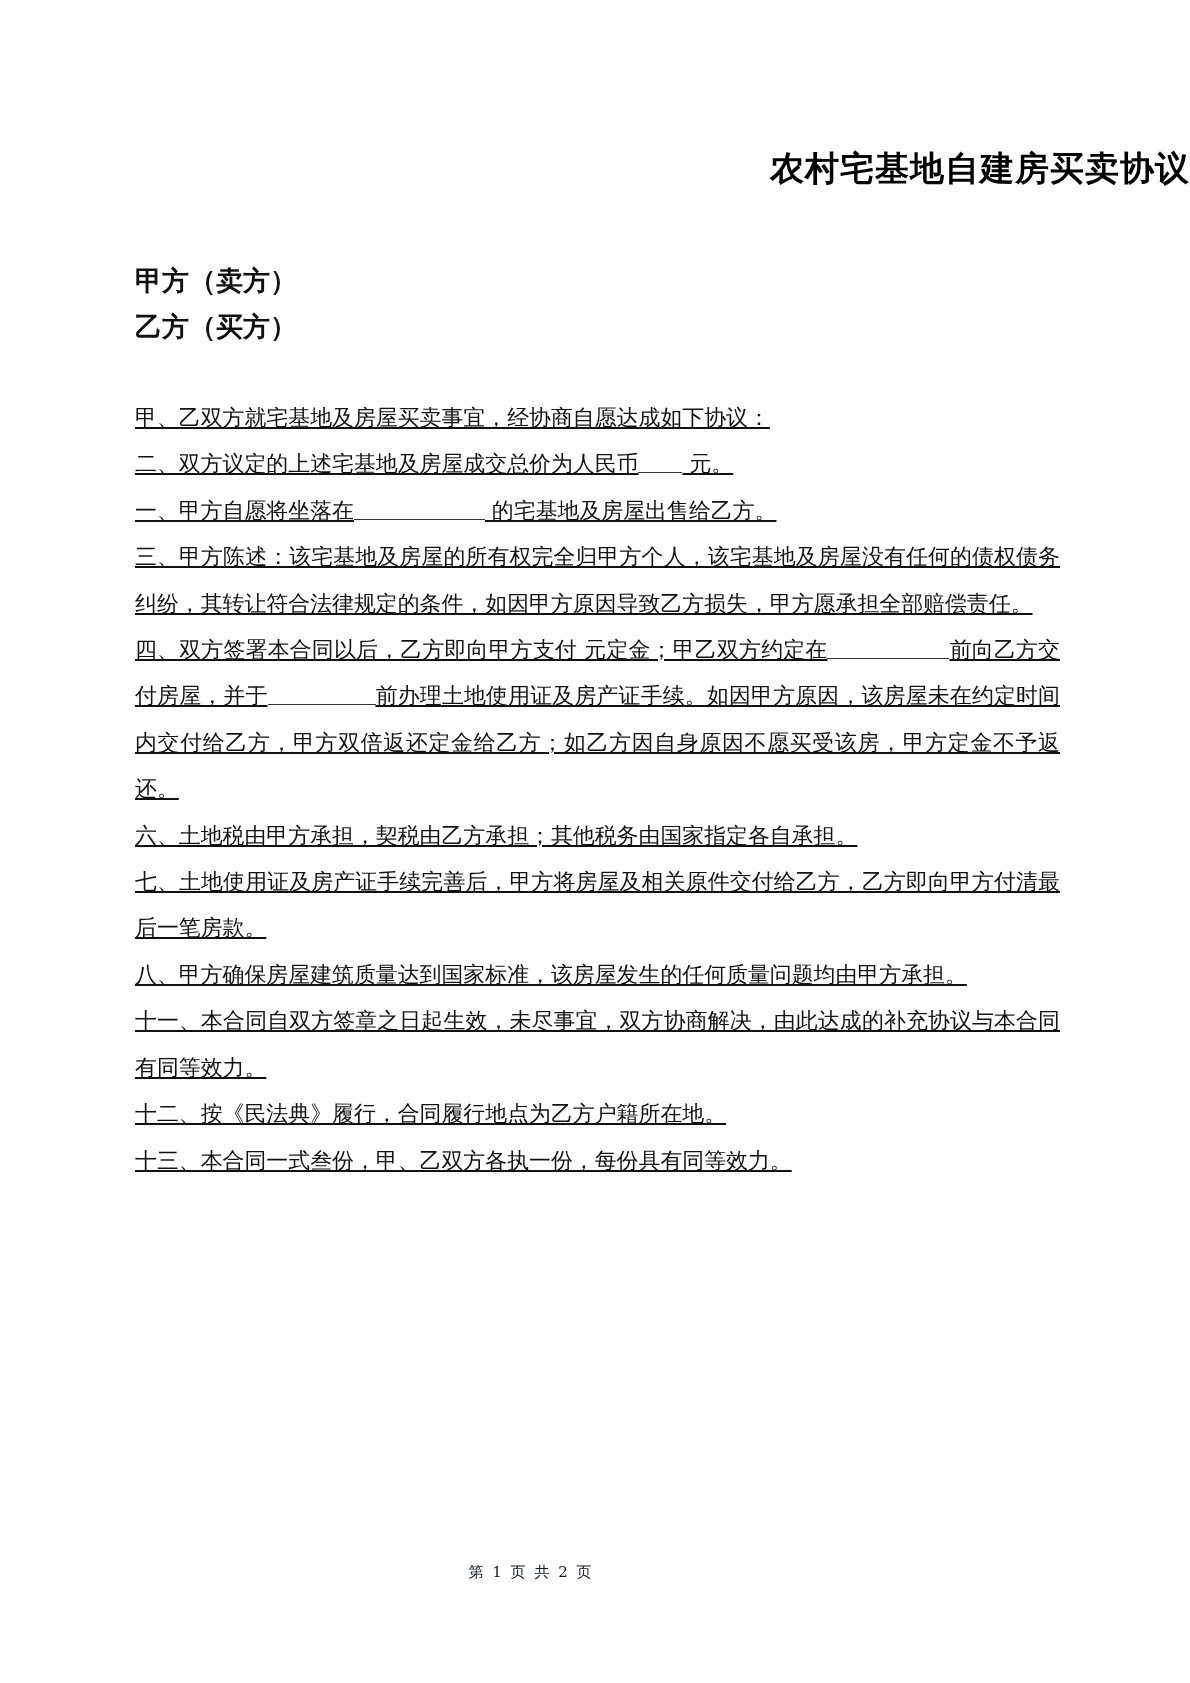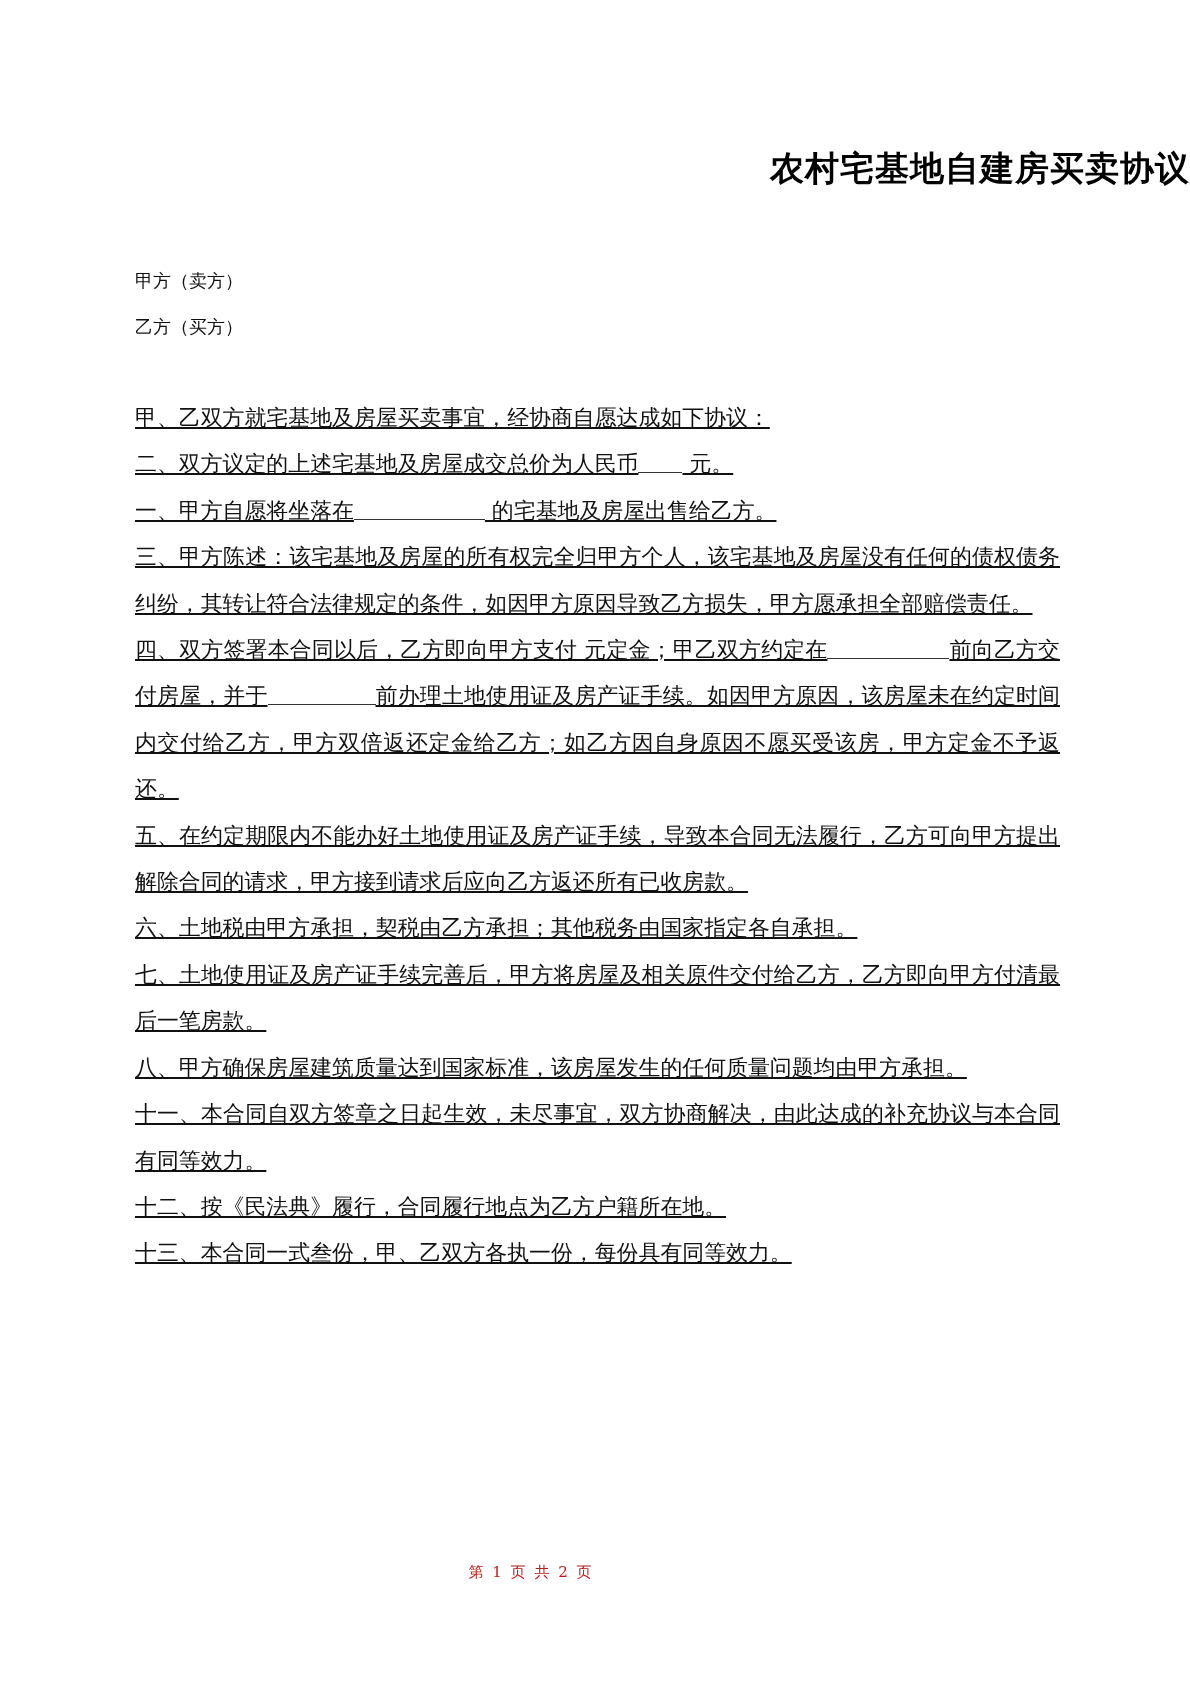--- a/index.html
+++ b/index.html
@@ -9,34 +9,34 @@
     color: #111111;
   }
   .page { position: absolute; left: 0; top: 0; width: 1190px; height: 1683px; }
   .title {
     position: absolute; top: 146px; left: 0; width: 1190px;
     text-align: right; font-size: 34px; line-height: 44px;
     font-family: "DejaVu Sans", "Liberation Sans", sans-serif;
     font-weight: bold; letter-spacing: 1px; color: #000;
   }
   .parties { position: absolute; left: 135px; top: 258px; }
-  .parties .line { font-size: 18px; line-height: 46px; height: 46px; white-space: nowrap; }
+  .parties .line { font-size: 27px; line-height: 46px; height: 46px; white-space: nowrap; font-weight: bold; }
   .body-text {
     position: absolute; left: 135px; top: 395px; width: 925px;
   }
   .body-text .p {
     font-size: 21.9px; line-height: 46.4px;
     text-align: justify; text-align-last: left;
     margin: 0;
     text-decoration: underline;
   }
   .blank { display: inline-block; border-bottom: 1px solid #333; height: 1em; vertical-align: -2px; }
   .footer {
     position: absolute; top: 1562px; left: 0; width: 1062px; text-align: center;
-    font-size: 15px; line-height: 20px; color: #b91c1c; letter-spacing: 2px;
+    font-size: 15px; line-height: 20px; color: #0f172a; letter-spacing: 2px;
   }
 </style>
 </head>
 <body>
 
 <div class="page">
 
   <div class="title">农村宅基地自建房买卖协议</div>
 
   <div class="parties">
@@ -48,21 +48,20 @@
     <p class="p">甲、乙双方就宅基地及房屋买卖事宜，经协商自愿达成如下协议：</p>
 
     <p class="p"><span>二、双方议定的上述宅基地及房屋成交总价为人民币</span><span class="blank" style="width:44px"></span><span> 元。</span></p>
 
     <p class="p"><span>一、甲方自愿将坐落在</span><span class="blank" style="width:131px"></span><span> 的宅基地及房屋出售给乙方。</span></p>
 
     <p class="p">三、甲方陈述：该宅基地及房屋的所有权完全归甲方个人，该宅基地及房屋没有任何的债权债务纠纷，其转让符合法律规定的条件，如因甲方原因导致乙方损失，甲方愿承担全部赔偿责任。</p>
 
     <p class="p"><span>四、双方签署本合同以后，乙方即向甲方支付 元定金；甲乙双方约定在</span><span class="blank" style="width:122px"></span><span>前向乙方交付房屋，并于</span><span class="blank" style="width:108px"></span><span>前办理土地使用证及房产证手续。如因甲方原因，该房屋未在约定时间内交付给乙方，甲方双倍返还定金给乙方；如乙方因自身原因不愿买受该房，甲方定金不予返还。</span></p>
 
-    <p class="p">五、在约定期限内不能办好土地使用证及房产证手续，导致本合同无法履行，乙方可向甲方提出解除合同的请求，甲方接到请求后应向乙方返还所有已收房款。</p>
     <p class="p">六、土地税由甲方承担，契税由乙方承担；其他税务由国家指定各自承担。</p>
     <p class="p">七、土地使用证及房产证手续完善后，甲方将房屋及相关原件交付给乙方，乙方即向甲方付清最后一笔房款。</p>
     <p class="p">八、甲方确保房屋建筑质量达到国家标准，该房屋发生的任何质量问题均由甲方承担。</p>
     <p class="p">十一、本合同自双方签章之日起生效，未尽事宜，双方协商解决，由此达成的补充协议与本合同有同等效力。</p>
     <p class="p">十二、按《民法典》履行，合同履行地点为乙方户籍所在地。</p>
     <p class="p">十三、本合同一式叁份，甲、乙双方各执一份，每份具有同等效力。</p>
   </div>
 
   <div class="footer">第 1 页 共 2 页</div>
 

